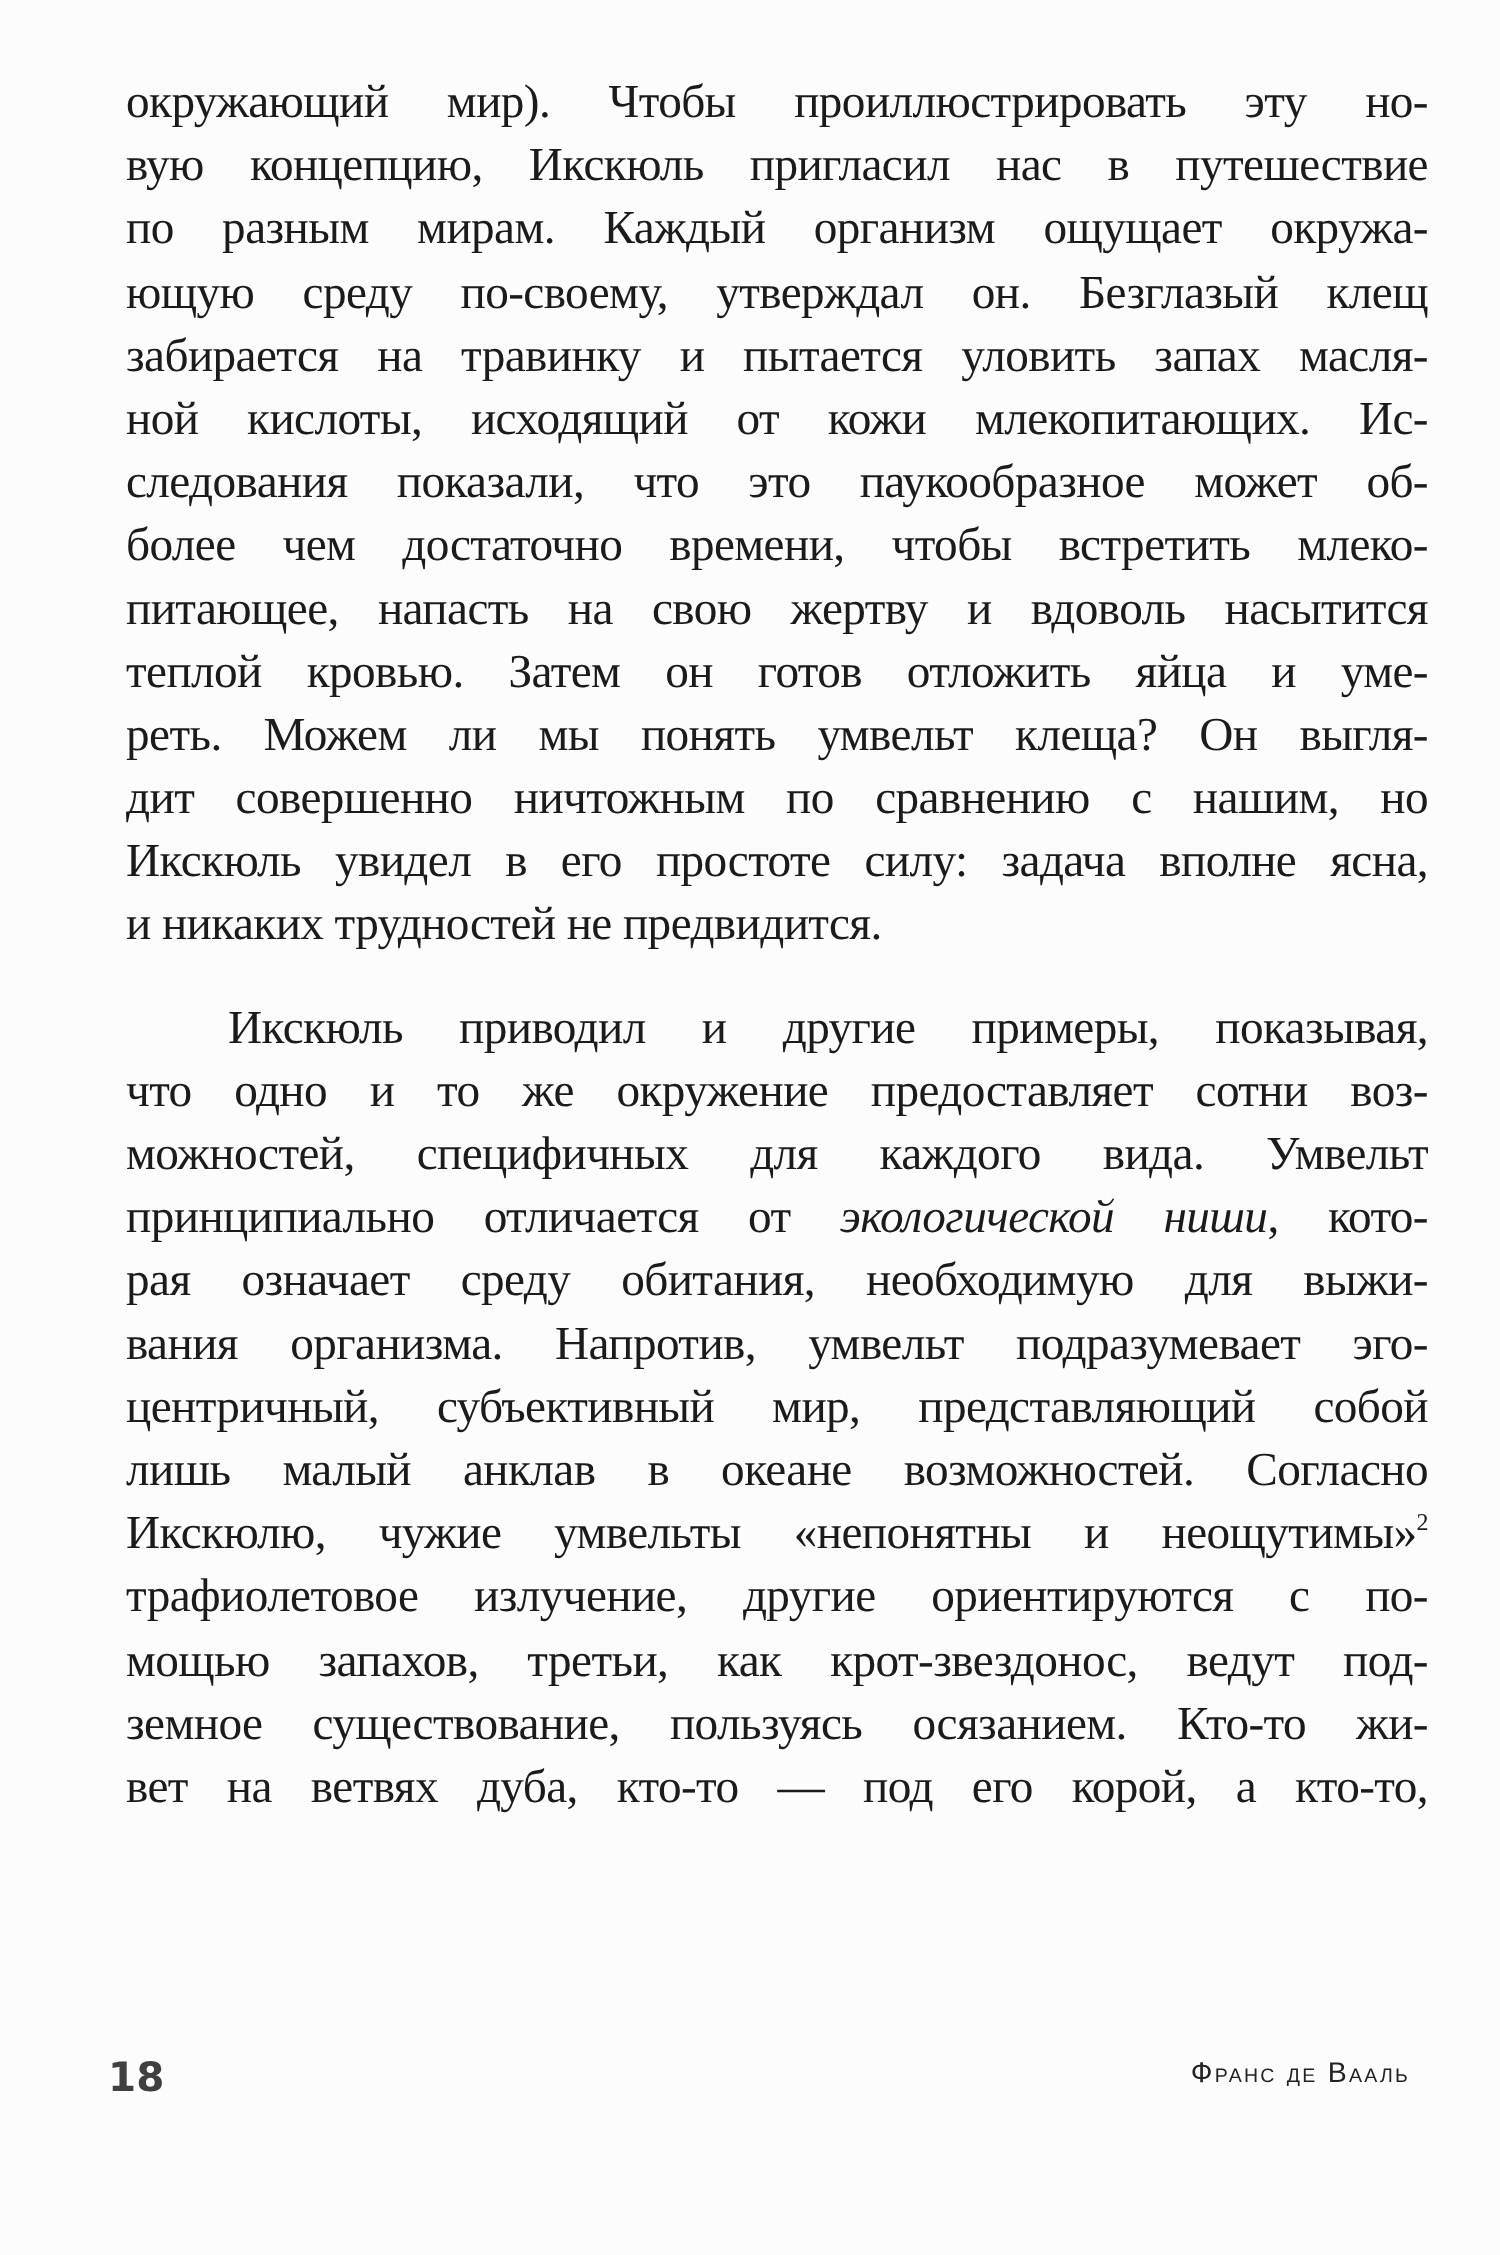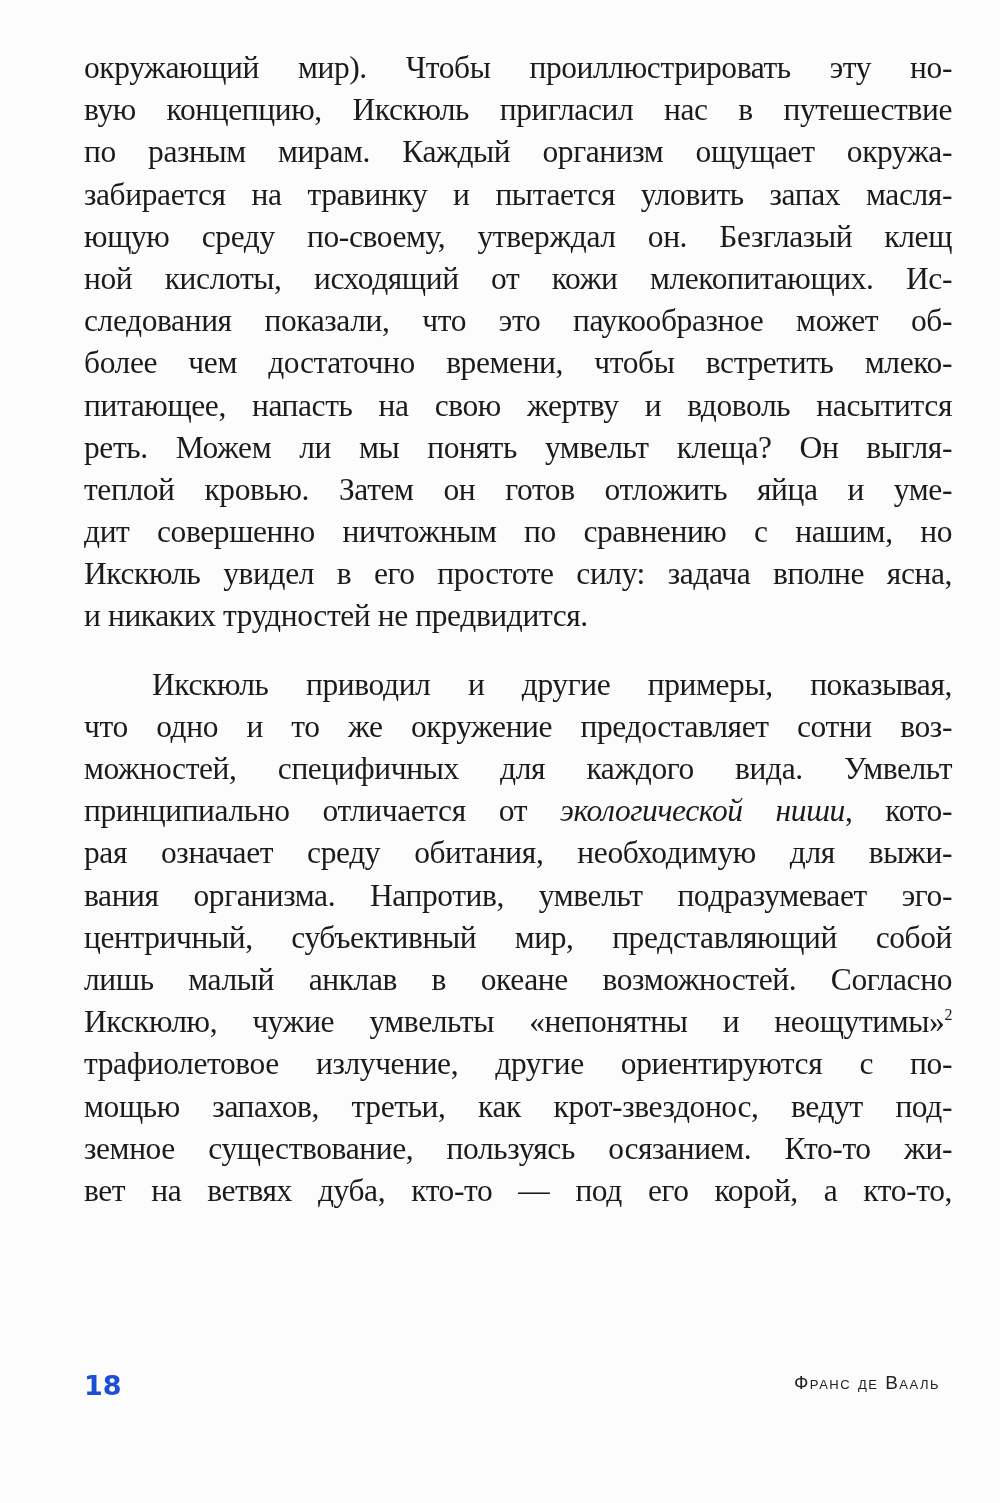--- a/index.html
+++ b/index.html
@@ -58,26 +58,26 @@
     }
     .footer {
       position: absolute;
       left: 68px;
       right: 60px;
       top: 1370px;
       height: 40px;
     }
     .page-number {
       position: absolute;
-      left: 16px;
+      left: 4px;
       top: 0;
       font-family: "DejaVu Sans", "Liberation Sans", sans-serif;
       font-weight: bold;
       font-size: 27px;
-      color: #1d4ed8;
+      color: #404040;
     }
     .running-author {
       position: absolute;
       right: 0;
       top: 2px;
       font-family: "Liberation Sans", "DejaVu Sans", sans-serif;
       font-size: 19px;
       letter-spacing: 1.5px;
       color: #222;
       font-variant: small-caps;
@@ -86,28 +86,28 @@
 </head>
 <body>
 
 <div class="page">
   <div class="text-block">
 
     <div>
       <span class="line">окружающий мир). Чтобы проиллюстрировать эту но-</span>
       <span class="line">вую концепцию, Икскюль пригласил нас в путешествие</span>
       <span class="line">по разным мирам. Каждый организм ощущает окружа-</span>
+      <span class="line">ющую среду по-своему, утверждал он. Безглазый клещ</span>
       <span class="line">забирается на травинку и пытается уловить запах масля-</span>
-      <span class="line">ющую среду по-своему, утверждал он. Безглазый клещ</span>
       <span class="line">ной кислоты, исходящий от кожи млекопитающих. Ис-</span>
       <span class="line">следования показали, что это паукообразное может об-</span>
       <span class="line">более чем достаточно времени, чтобы встретить млеко-</span>
       <span class="line">питающее, напасть на свою жертву и вдоволь насытится</span>
+      <span class="line">теплой кровью. Затем он готов отложить яйца и уме-</span>
       <span class="line">реть. Можем ли мы понять умвельт клеща? Он выгля-</span>
-      <span class="line">теплой кровью. Затем он готов отложить яйца и уме-</span>
       <span class="line">дит совершенно ничтожным по сравнению с нашим, но</span>
       <span class="line">Икскюль увидел в его простоте силу: задача вполне ясна,</span>
       <span class="line last">и никаких трудностей не предвидится.</span>
     </div>
 
     <div>
       <span class="line indent gap">Икскюль приводил и другие примеры, показывая,</span>
       <span class="line">что одно и то же окружение предоставляет сотни воз-</span>
       <span class="line">можностей, специфичных для каждого вида. Умвельт</span>
       <span class="line">

